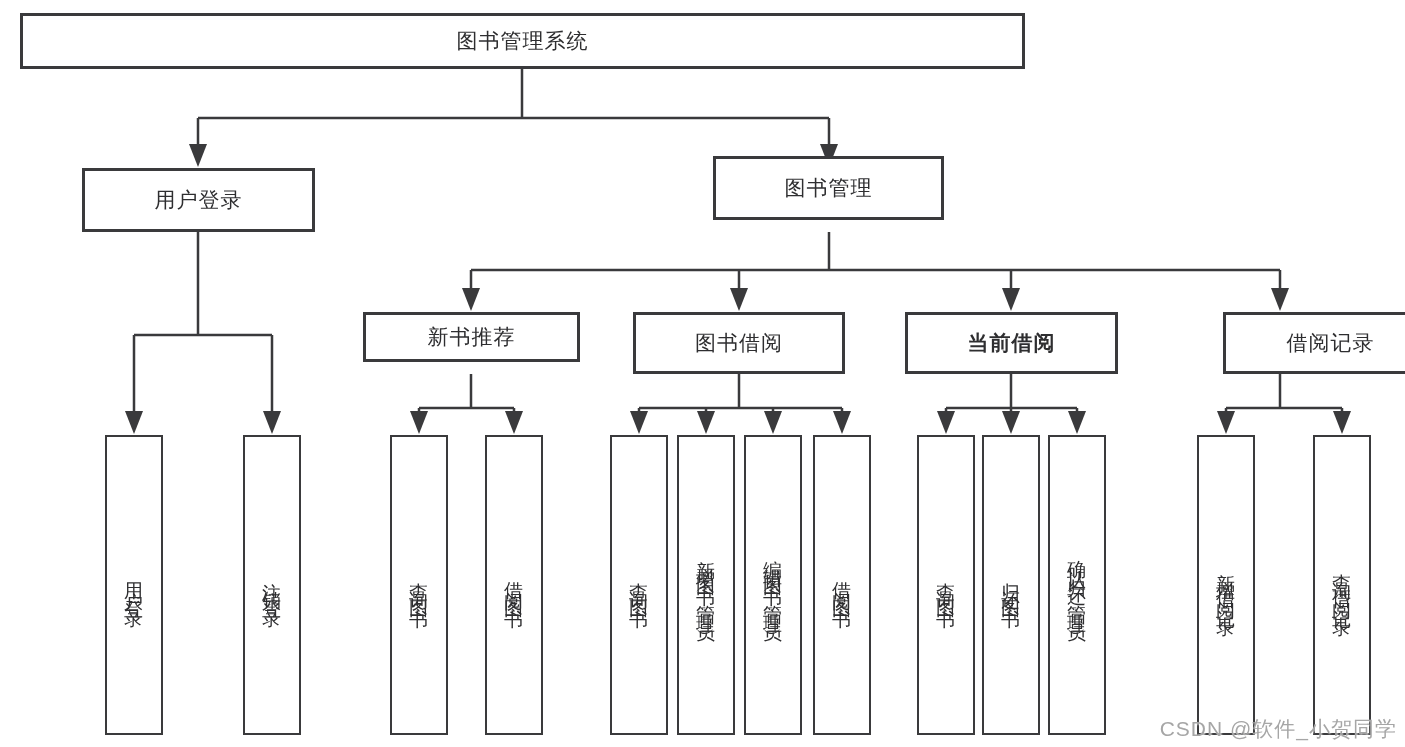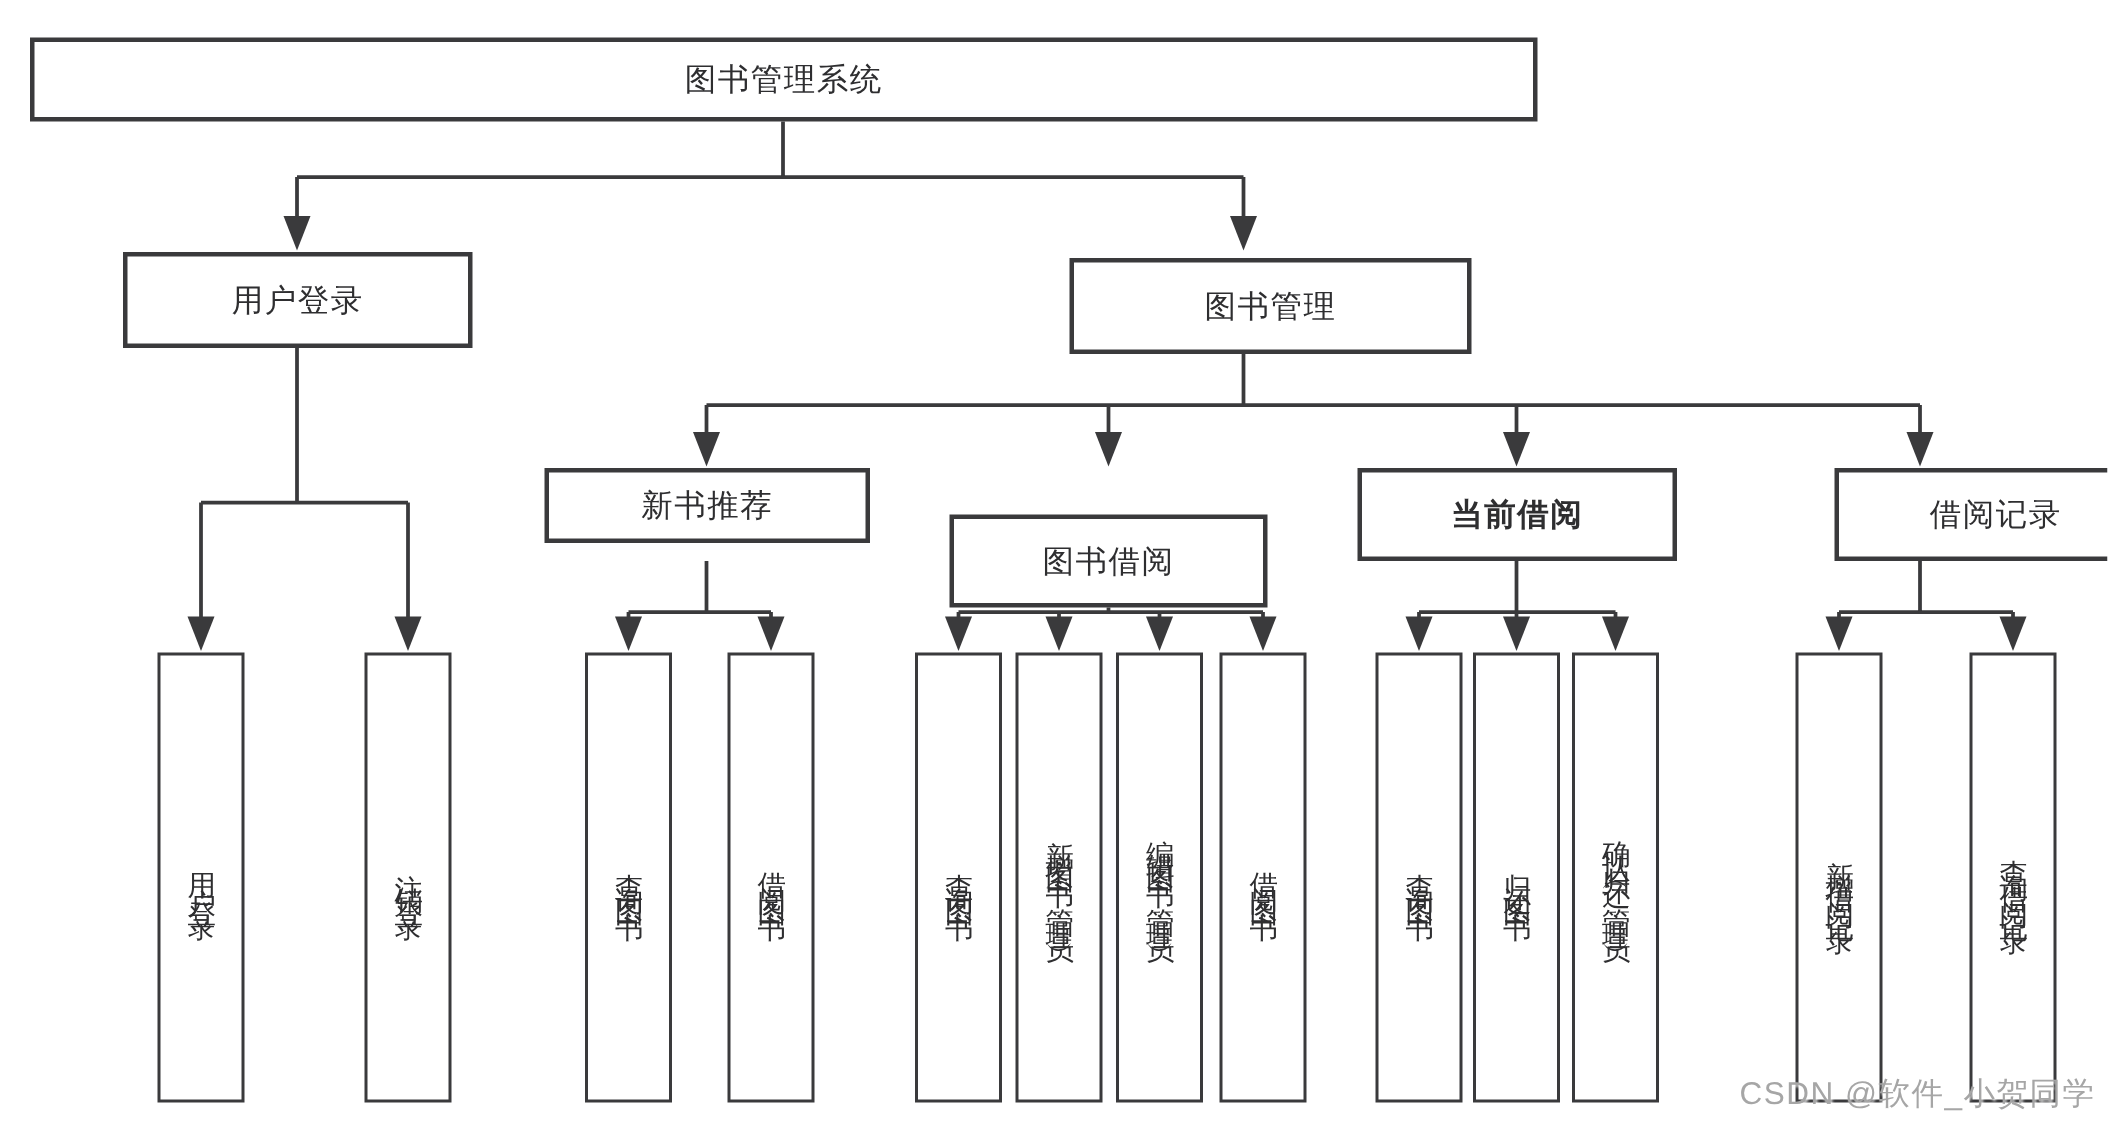--- a/index.html
+++ b/index.html
@@ -22,25 +22,25 @@
     box-sizing: border-box;
     border: 3px solid #3a3a3c;
     background: #ffffff;
     display: flex;
     align-items: center;
     justify-content: center;
     font-size: 21px;
     letter-spacing: 1px;
     color: #2e2e30;
   }
-  .root    { left: 20px;   top: 13px;  width: 1005px; height: 56px; margin-top: 12px; }
+  .root    { left: 20px;   top: 13px;  width: 1005px; height: 56px; }
   .l2-a    { left: 82px;   top: 168px; width: 233px;  height: 64px; }
-  .l2-b    { left: 713px;  top: 172px; width: 268px;  height: 64px; }
+  .l2-b    { left: 713px;  top: 156px; width: 231px;  height: 64px; }
   .l3-a    { left: 363px;  top: 312px; width: 217px;  height: 50px; }
-  .l3-b    { left: 633px;  top: 312px; width: 212px;  height: 62px; margin-top: 31px; }
+  .l3-b    { left: 633px;  top: 312px; width: 212px;  height: 62px; }
   .l3-c    { left: 905px;  top: 312px; width: 213px;  height: 62px; font-weight: bold; }
   .l3-d    { left: 1223px; top: 312px; width: 215px;  height: 62px; }
   .leaf {
     position: absolute;
     top: 435px;
     width: 58px;
     height: 300px;
     box-sizing: border-box;
     border: 2.5px solid #3a3a3c;
     background: #ffffff;

